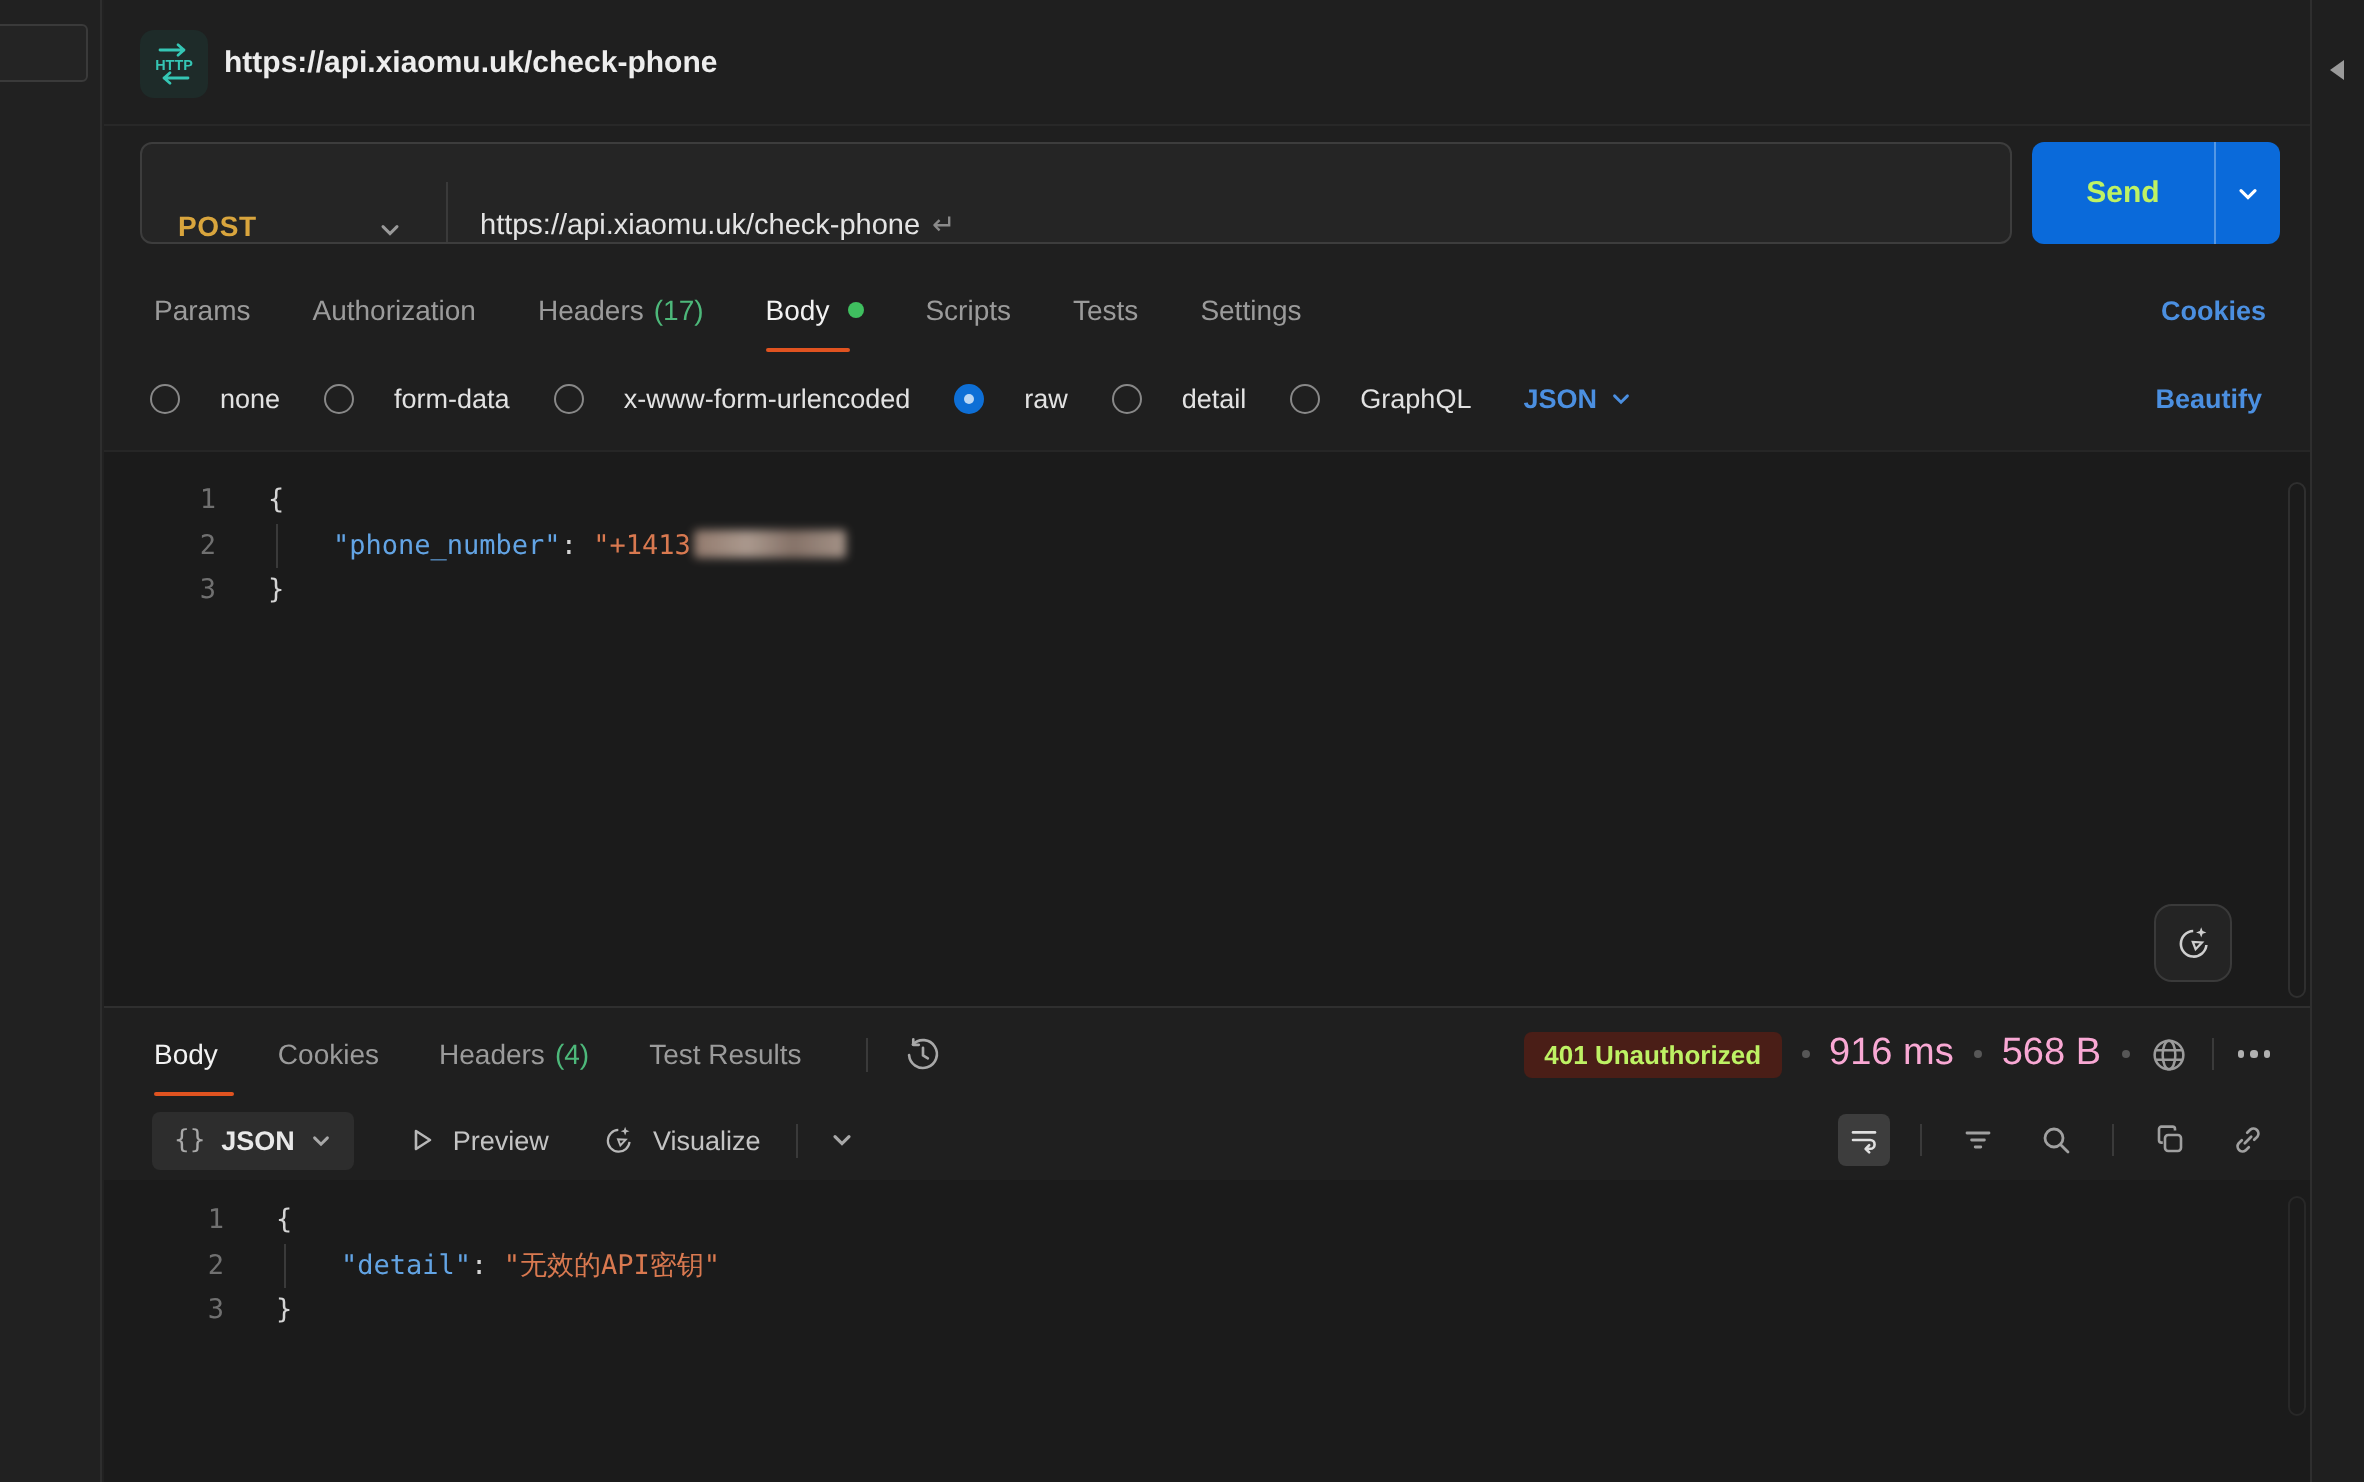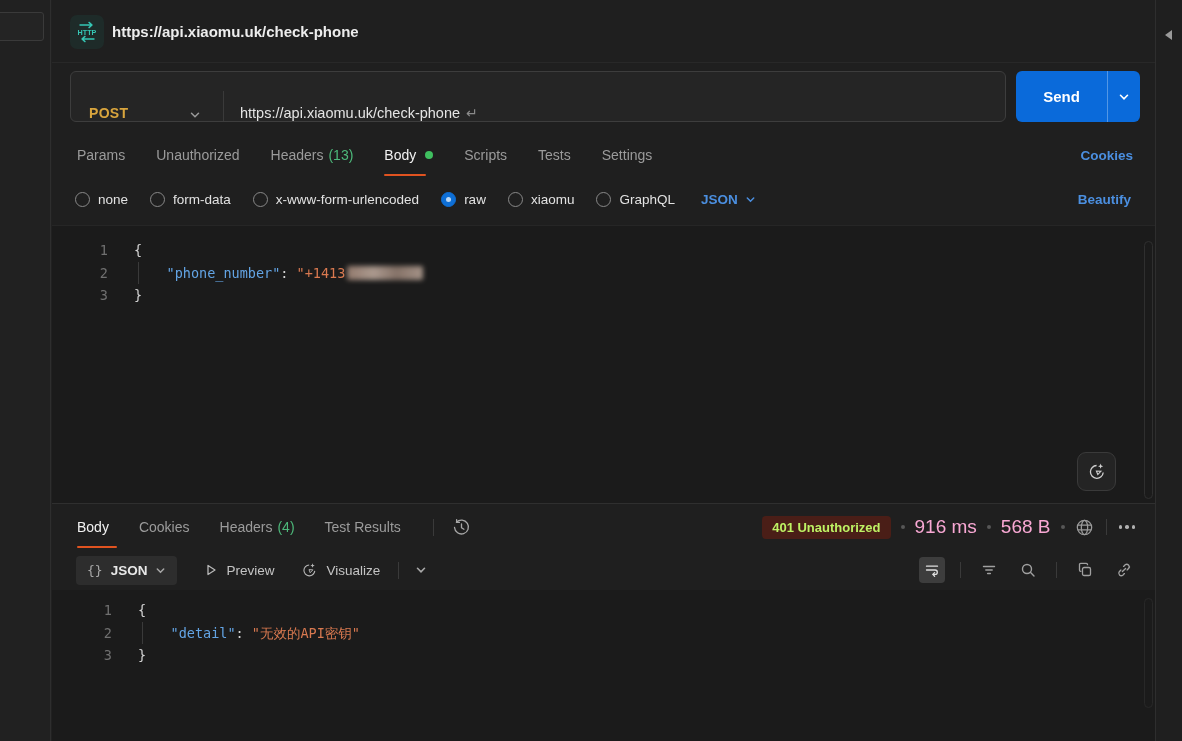--- a/index.html
+++ b/index.html
@@ -39,42 +39,42 @@
   .url-box { position:absolute; left:18px; top:71px; width:936px; height:51px;
     background:#252525; border:1px solid #3d3d3d; border-radius:6px;
     display:flex; align-items:flex-end; }
   .method { margin-left:18px; width:58px; font-weight:700; font-size:14px; color:#d9a53d; letter-spacing:.3px; }
   .method-caret { margin-left:42px; color:#9a9a9a; display:flex; }
   .url-vdiv { width:1px; height:30px; background:#3a3a3a; margin-left:22px; }
   .url-text { margin-left:16px; font-size:14.5px; color:#e4e4e4; }
   .return-glyph { color:#8a8a8a; margin-left:6px; font-size:14px; }
   .send-group { position:absolute; left:964px; top:71px; width:124px; height:51px;
     display:flex; border-radius:6px; overflow:hidden; }
-  .send-main { flex:1; background:#0a6ada; border:none; color:#ffffff; font-weight:700;
+  .send-main { flex:1; background:#0a6ada; border:none; color:#bef264; font-weight:700;
     font-size:15px; font-family:inherit; cursor:pointer; }
   .send-caret { width:33px; background:#0a6ada; border:none; border-left:1px solid rgba(255,255,255,.3);
     display:flex; align-items:center; justify-content:center; color:#fff; cursor:pointer; }
 
   
   .tabs-row { position:absolute; left:0; top:132px; right:0; height:46px;
     display:flex; align-items:center; padding-left:25px;text-align:right; }
   .tab { position:relative; height:46px; display:flex; align-items:center;
     color:#9b9b9b; font-size:14px; margin-right:31px; cursor:pointer; }
   .tab .count { color:#4db87a; margin-left:5px; }
   .tab.active { color:#f2f2f2; }
   .tab.active::after { content:""; position:absolute; left:0; width:42px; bottom:2px;
     height:2px; background:#e05320; border-radius:1px; }
   .body-dot { width:8px; height:8px; border-radius:50%; background:#3fbf5f; margin-left:9px; }
   .cookies-link { margin-left:auto; margin-right:22px; color:#4b8fe0; font-weight:700;
     font-size:13.5px; cursor:pointer; }
 
   
   .radio-row { position:absolute; left:0; top:184px; right:0; height:30px;
     display:flex; align-items:center; padding-left:23px; }
-  .radio-opt { display:flex; align-items:center; gap:8px; margin-right:22px;
+  .radio-opt { display:flex; align-items:center; gap:20px; margin-right:22px;
     font-size:13.5px; color:#e2e2e2; cursor:pointer; }
   .radio-circle { width:15px; height:15px; border-radius:50%; border:1px solid #888; position:relative; }
   .radio-opt.sel .radio-circle { border-color:#0e6fd6; background:#0e6fd6; }
   .radio-opt.sel .radio-circle::after { content:""; position:absolute; left:4px; top:4px;
     width:5px; height:5px; border-radius:50%; background:#bcd8f5; }
   .lang-select { display:flex; align-items:center; gap:7px; margin-left:4px;
     color:#4b8fe0; font-weight:700; font-size:13.5px; cursor:pointer; }
   .beautify-link { margin-left:auto; margin-right:24px; color:#4b8fe0; font-weight:700;
     font-size:13.5px; cursor:pointer; }
 
@@ -174,25 +174,25 @@
             <path d="M2.5 4.3 L6 7.8 L9.5 4.3"></path>
           </svg>
       </button>
     </div>
 
     <div class="tabs-row">
       <div class="tab">
           <span>Params</span>
         </div>
       <div class="tab">
-          <span>Unauthorized</span>
+          <span>Authorization</span>
         </div>
       <div class="tab">
           <span>Headers</span>
-          <span class="count">(13)</span>
+          <span class="count">(17)</span>
         </div>
       <div class="tab active">
           <span>Body</span>
           <span class="body-dot"></span>
         </div>
       <div class="tab">
           <span>Scripts</span>
         </div>
       <div class="tab">
           <span>Tests</span>
@@ -215,21 +215,21 @@
       <div class="radio-opt">
         <span class="radio-circle"></span>
         <span>x-www-form-urlencoded</span>
       </div>
       <div class="radio-opt sel">
         <span class="radio-circle"></span>
         <span>raw</span>
       </div>
       <div class="radio-opt">
         <span class="radio-circle"></span>
-        <span>xiaomu</span>
+        <span>detail</span>
       </div>
       <div class="radio-opt">
         <span class="radio-circle"></span>
         <span>GraphQL</span>
       </div>
       <div class="lang-select">
         <span>JSON</span>
         <svg width="11" height="11" viewBox="0 0 12 12" fill="none" stroke="#4b8fe0" stroke-width="1.6" stroke-linecap="round">
             <path d="M2.5 4.3 L6 7.8 L9.5 4.3"></path>
           </svg>

